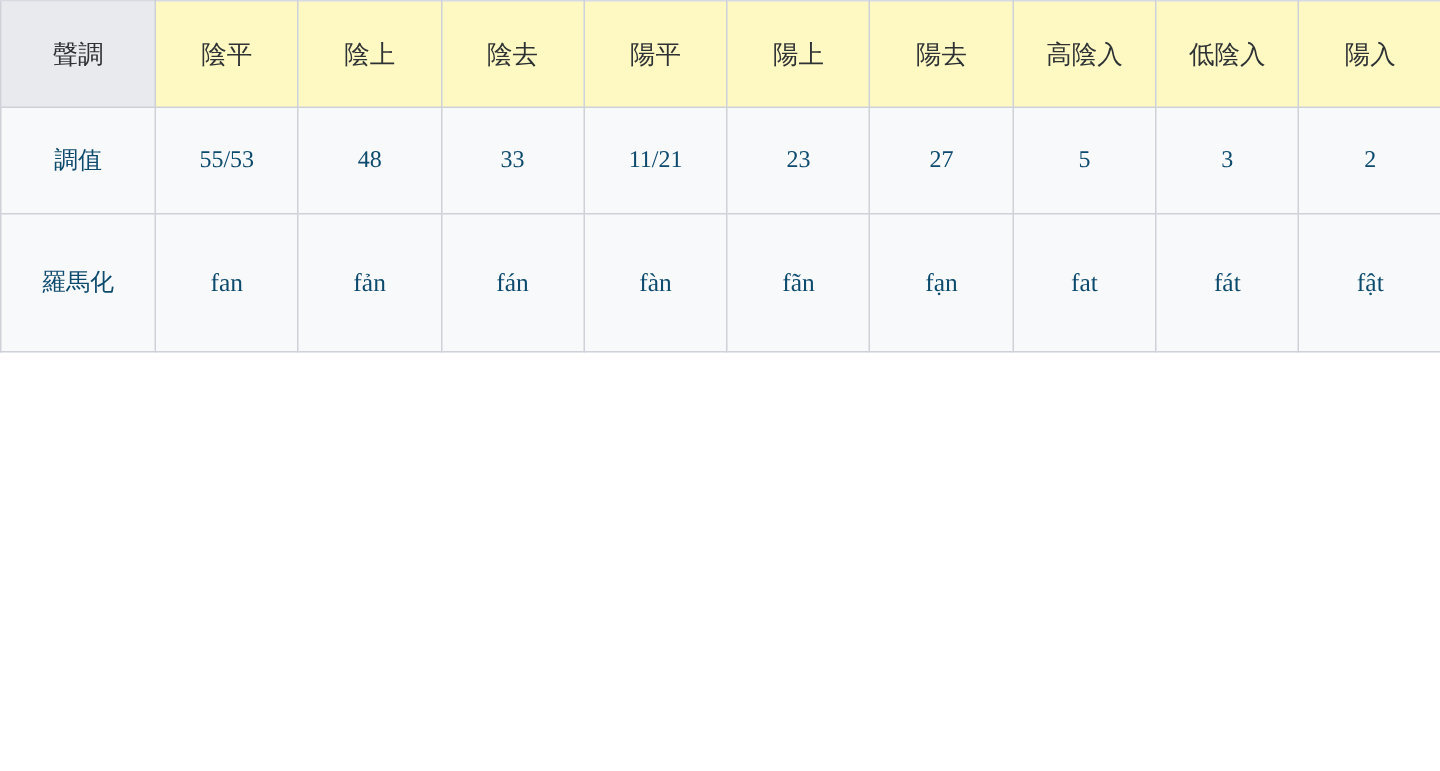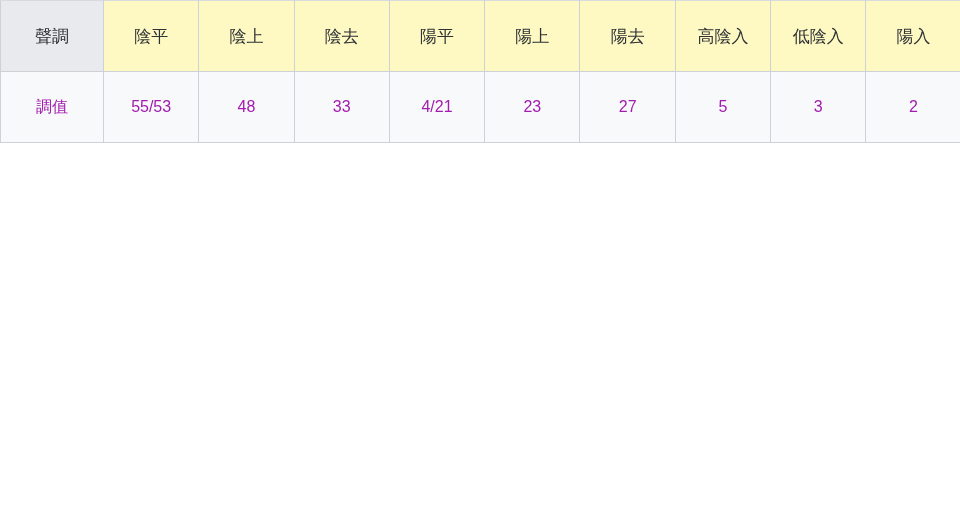--- a/index.html
+++ b/index.html
@@ -14,20 +14,21 @@
     background: #ffffff;
     font-family: "Liberation Sans", "DejaVu Sans", sans-serif;
     -webkit-font-smoothing: antialiased;
   }
 
   .tone-table-wrap {
     width: 960px;
     height: 507px;
     overflow: hidden;
     background: #ffffff;
+    font-family: Liberation Serif, serif;
   }
 
   table.tone-table {
     border-collapse: collapse;
     table-layout: fixed;
     width: 961px;
     background: #f8f9fb;
   }
 
   table.tone-table col.label-col { width: 103px; }
@@ -36,21 +37,21 @@
   table.tone-table td,
   table.tone-table th {
     border: 1px solid #ced1d8;
     border-top-color: #d7dae0;
     text-align: center;
     vertical-align: middle;
     font-weight: normal;
     padding: 0 2px;
     box-sizing: border-box;
     background: #f8f9fb;
-    color: #a21caf;
+    color: #0c4a6e;
   }
 
   
   tr.header-row th {
     background: #fef9c3;
     color: #2f3235;
     font-size: 17px;
     height: 71px;
   }
   tr.header-row th.label-cell {
@@ -115,27 +116,39 @@
         <th>陽入</th>
       </tr>
     </thead>
     <tbody>
 
       <tr class="row-diaozhi">
         <td class="label-cell">調值</td>
         <td>55/53</td>
         <td>48</td>
         <td>33</td>
-        <td>4/21</td>
+        <td>11/21</td>
         <td>23</td>
         <td>27</td>
         <td>5</td>
         <td>3</td>
         <td>2</td>
       </tr>
 
 
 
+      <tr class="row-roman">
+        <td class="label-cell">羅馬化</td>
+        <td>fan</td>
+        <td>fản</td>
+        <td>fán</td>
+        <td>fàn</td>
+        <td>fãn</td>
+        <td>fạn</td>
+        <td>fat</td>
+        <td>fát</td>
+        <td>fật</td>
+      </tr>
 
 
     </tbody>
   </table>
 </div>
 
 </body></html>

